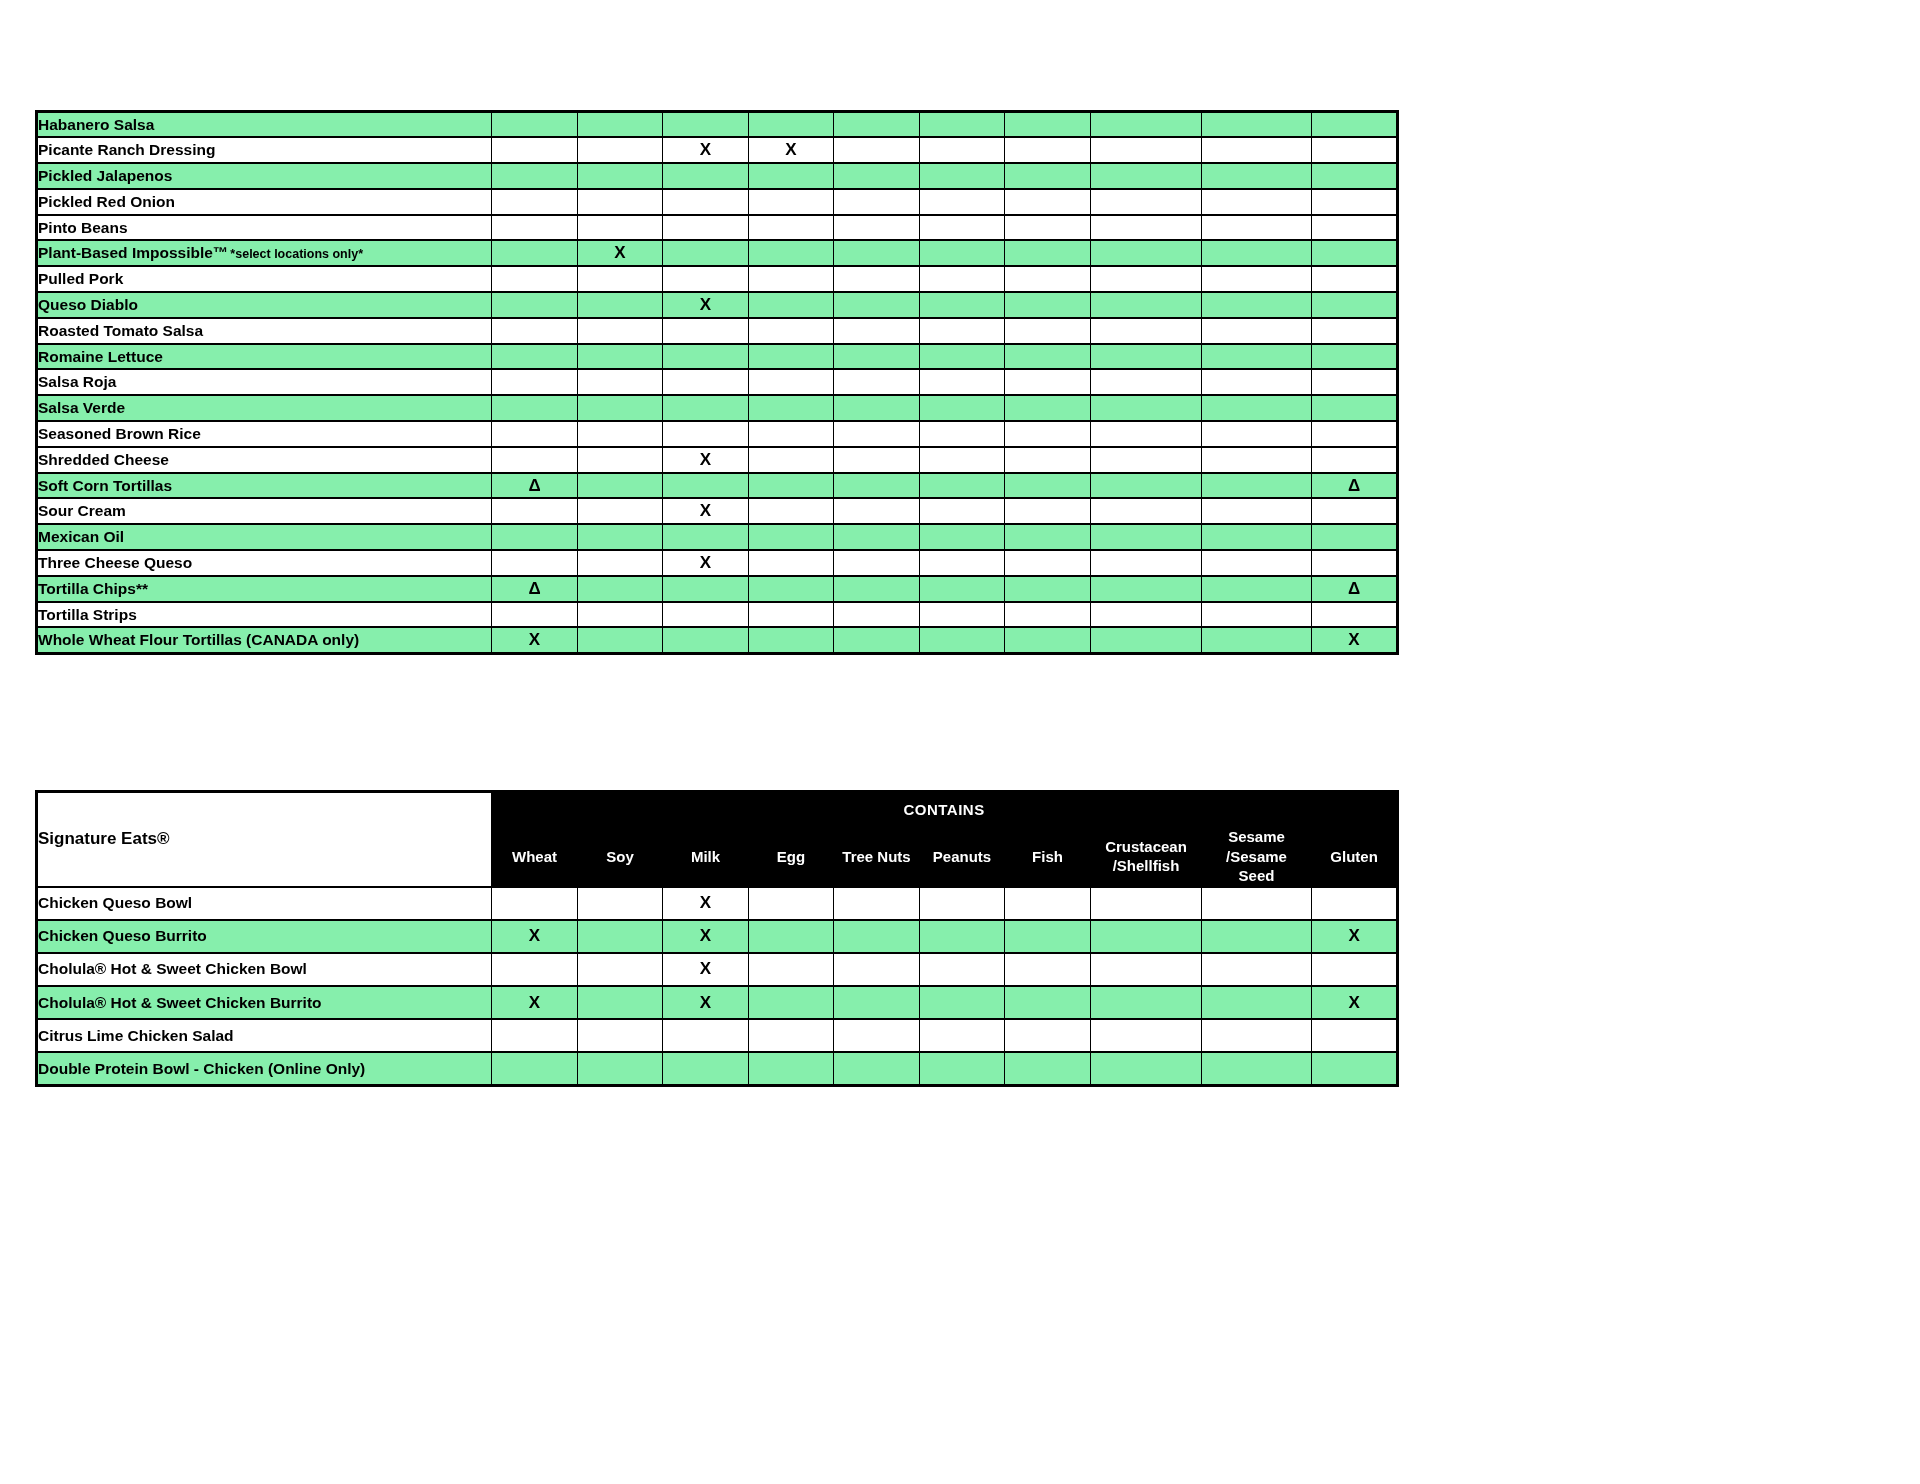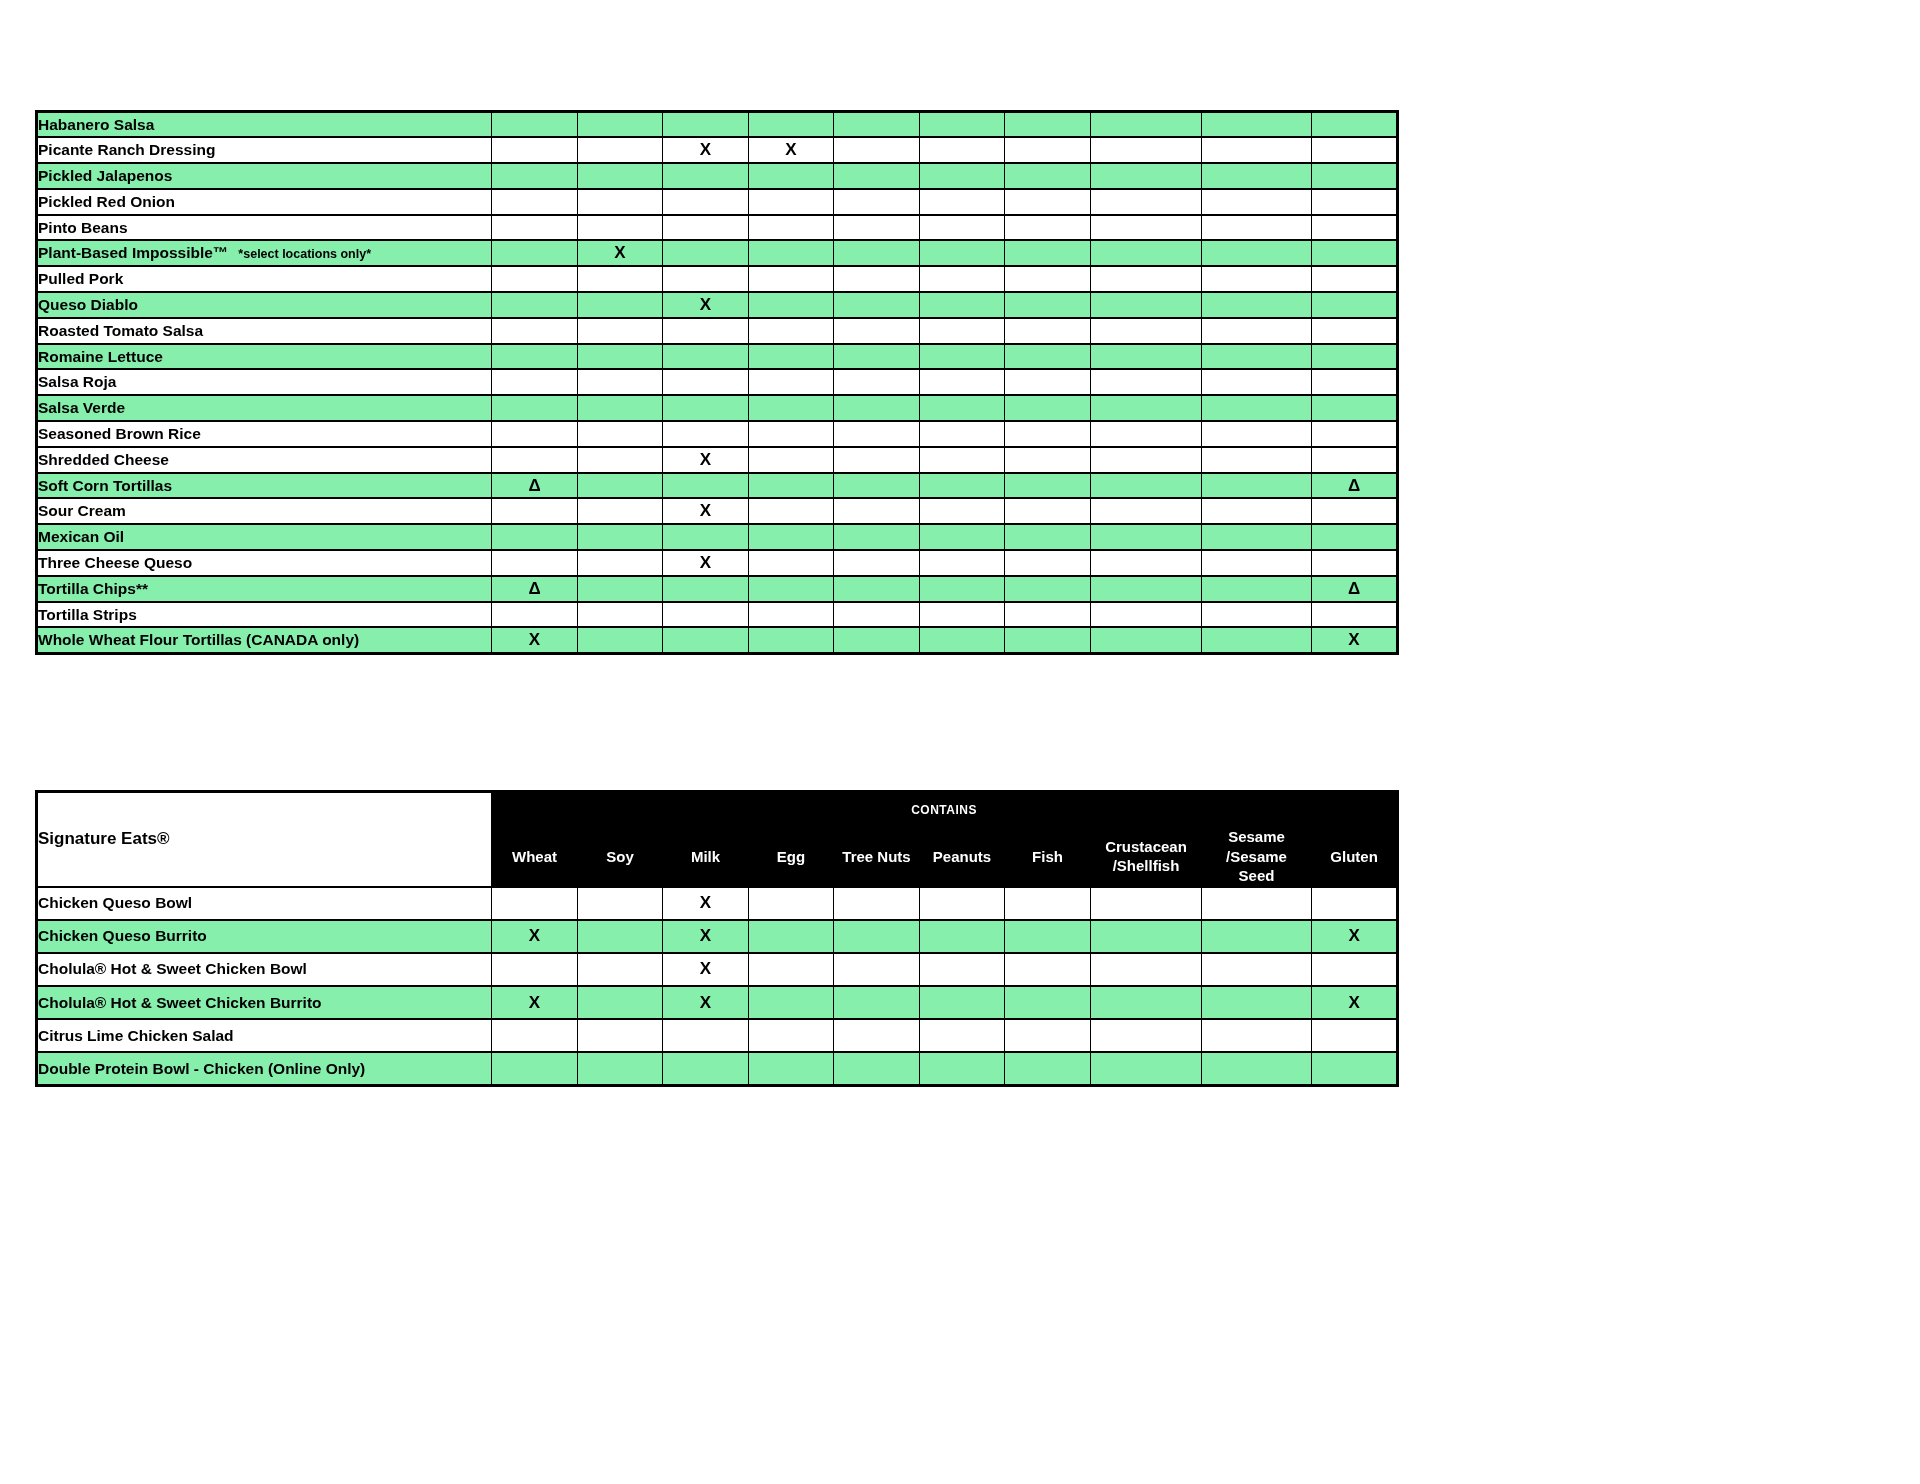--- a/index.html
+++ b/index.html
@@ -39,21 +39,21 @@
   tr.shaded { background: #86efac; }
 
   td.item-name {
     padding-left: 4px;
     font-weight: bold;
     font-size: 15.5px;
     vertical-align: middle;
     white-space: nowrap;
     text-align: left;
   }
-  .item-note { font-size: 12.5px; font-weight: bold; margin-left: 10px; }
+  .item-note { font-size: 12.5px; font-weight: bold; margin-left: 2px; }
 
   td.mark {
     text-align: center;
     vertical-align: middle;
     font-weight: bold;
     font-size: 17px;
   }
 
   
   td.title-cell {
@@ -61,21 +61,21 @@
     text-align: left;
     vertical-align: middle;
     font-weight: bold;
     font-size: 17px;
     border: 3px solid #000;
   }
   td.contains-cell {
     background: #000000;
     color: #ffffff;
     font-weight: bold;
-    font-size: 12px;
+    font-size: 15px;
     text-align: center;
     vertical-align: middle;
     height: 35px;
     letter-spacing: 0.5px;
   }
   td.col-header {
     background: #000000;
     color: #ffffff;
     font-weight: bold;
     font-size: 15px;

